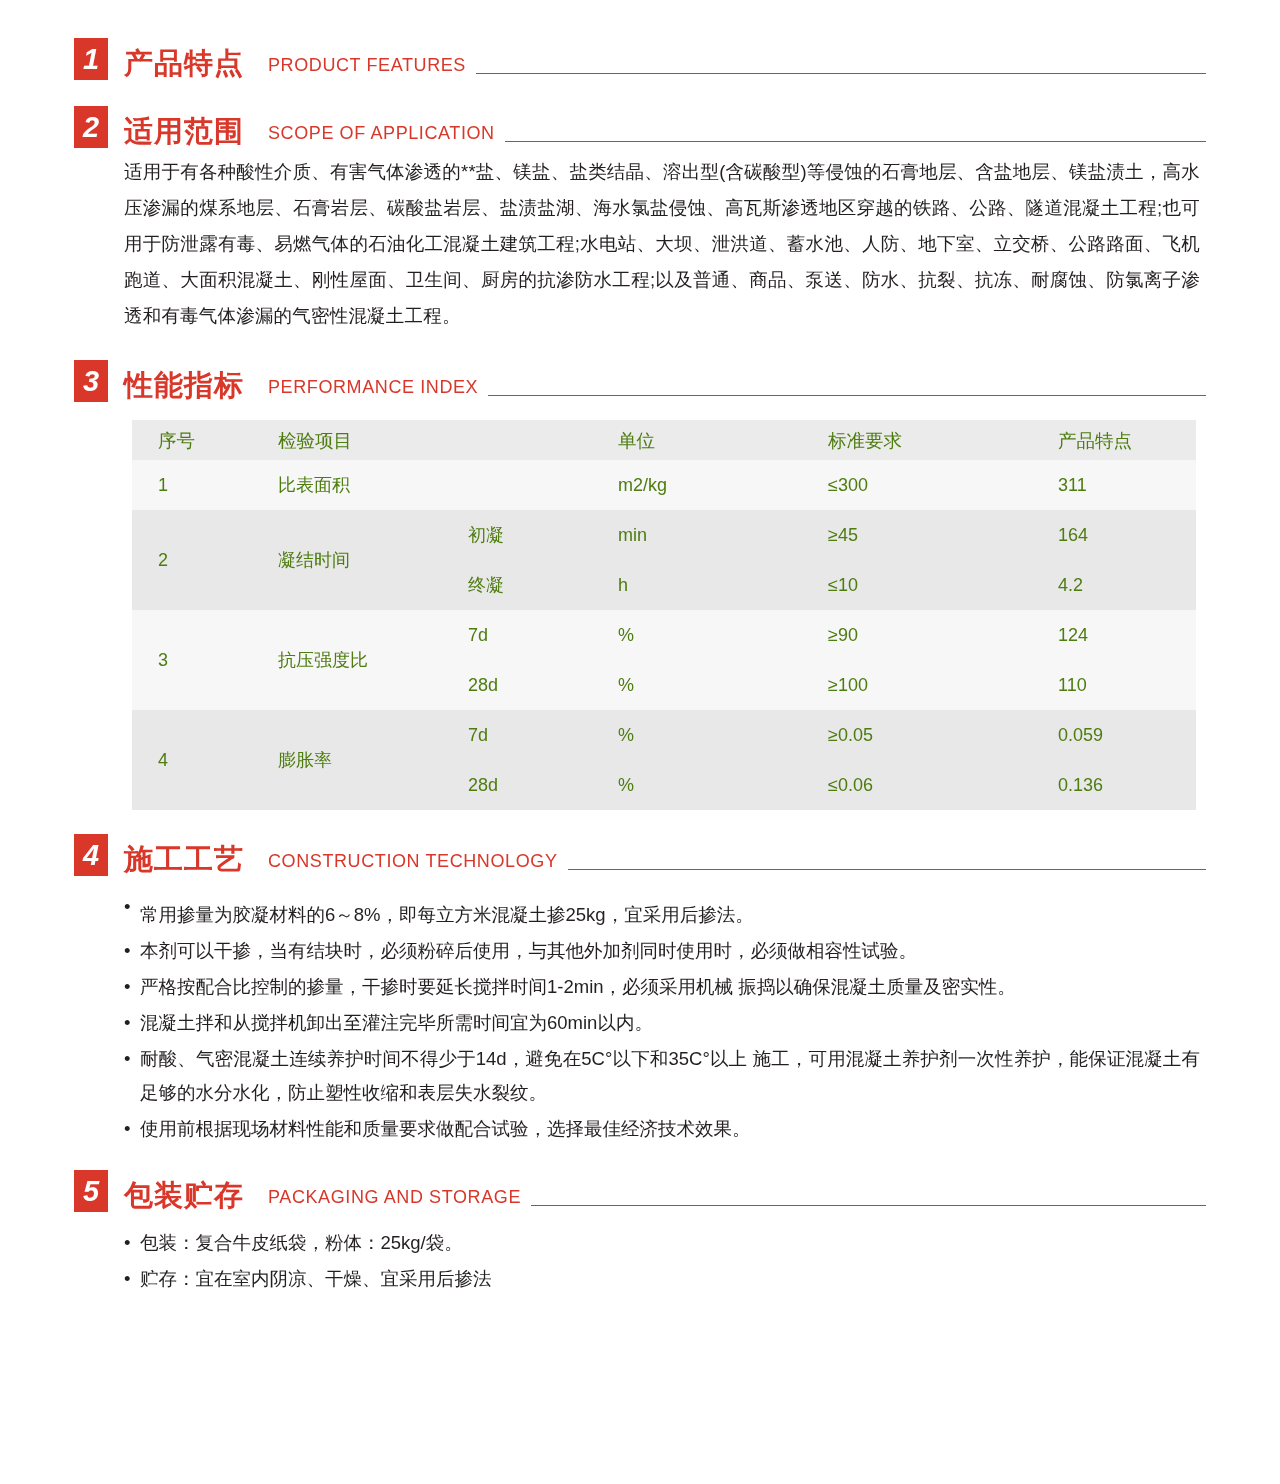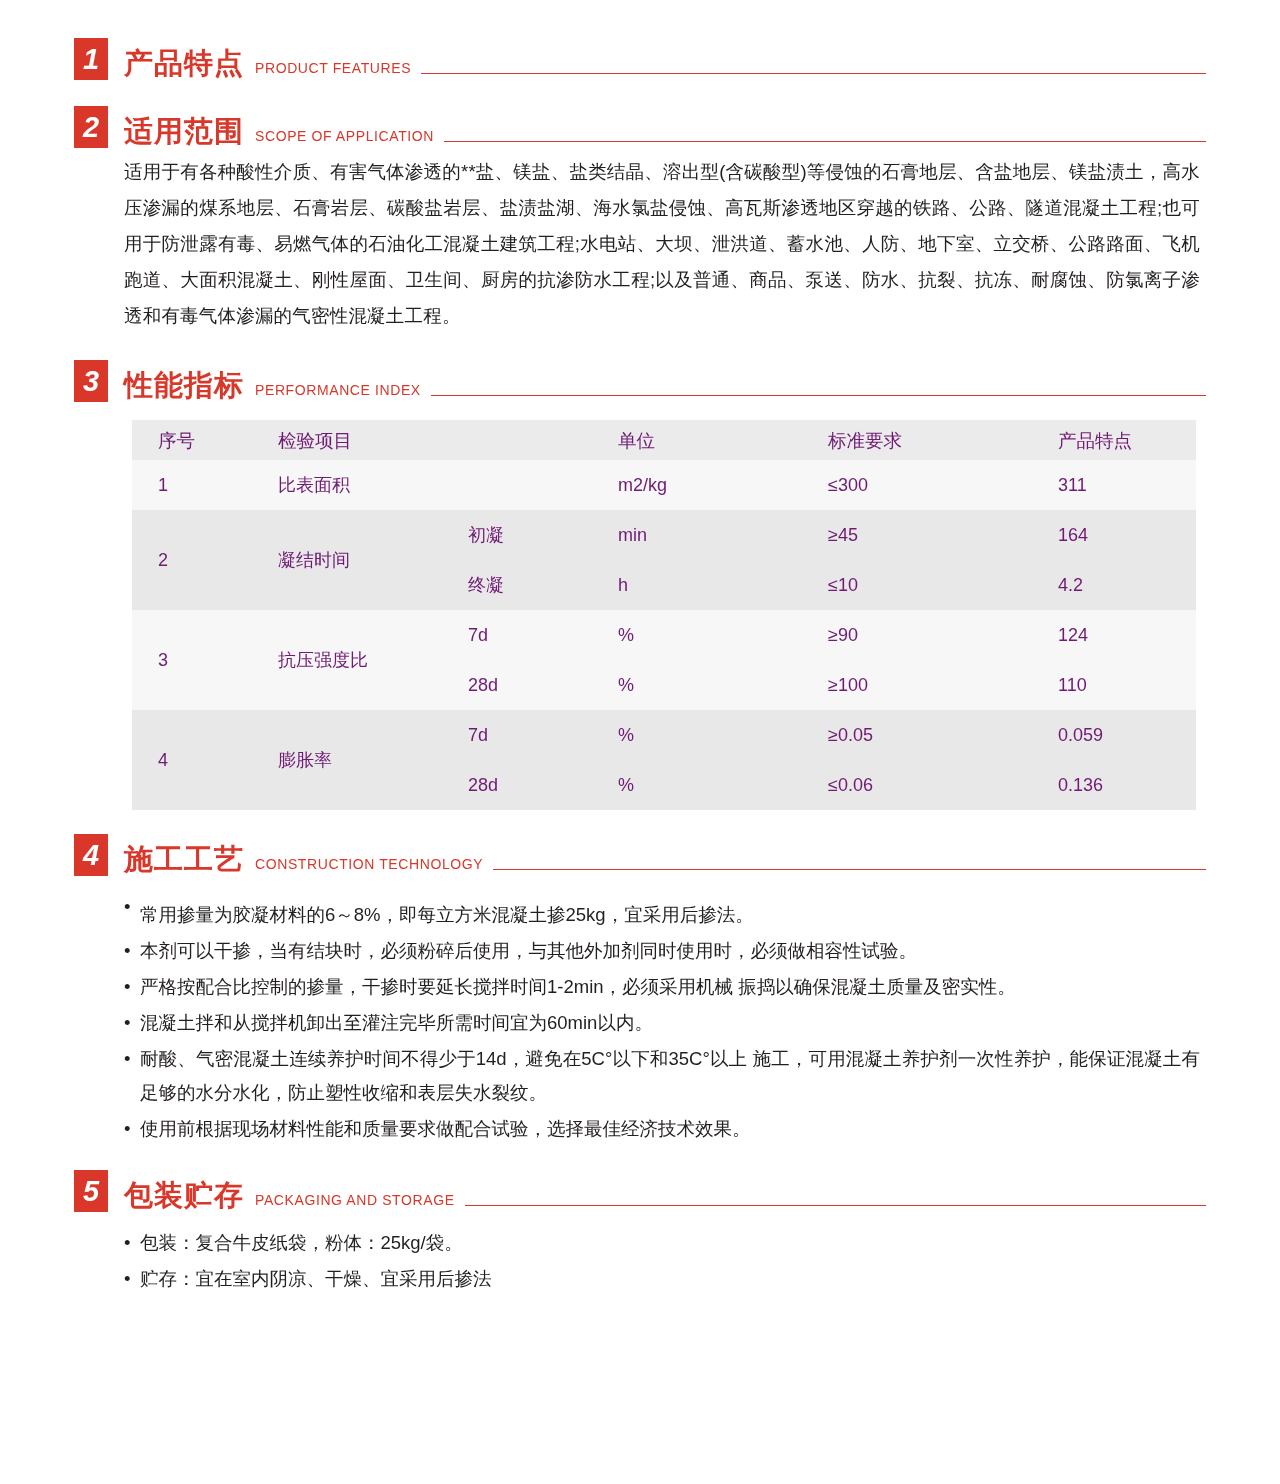--- a/index.html
+++ b/index.html
@@ -44,24 +44,24 @@
   .sec-cn {
     font-size: 29px;
     font-weight: bold;
     color: #d8372a;
     line-height: 1;
     letter-spacing: 1px;
     padding-bottom: 2px;
     flex: 0 0 auto;
   }
   .sec-en {
-    font-size: 14px;
+    font-size: 18px;
     color: #d8372a;
     letter-spacing: 0.6px;
-    margin-left: 11px;
+    margin-left: 24px;
     padding-bottom: 4px;
     flex: 0 0 auto;
     white-space: nowrap;
   }
   .sec-rule {
     flex: 1 1 auto;
     border-bottom: 1.5px solid #d8372a;
     margin-left: 10px;
     margin-bottom: 6px;
     height: 0;
@@ -83,21 +83,21 @@
   .tbl-wrap {
     padding-left: 58px;
     padding-right: 10px;
     margin-top: 18px;
     margin-bottom: 24px;
   }
   table.perf {
     width: 100%;
     border-collapse: collapse;
     font-size: 18px;
-    color: #701a75;
+    color: #4d7c0f;
   }
   table.perf td, table.perf th {
     padding: 0;
     font-weight: normal;
     text-align: left;
     vertical-align: middle;
   }
   table.perf thead td {
     background: #ebebeb;
     height: 40px;

